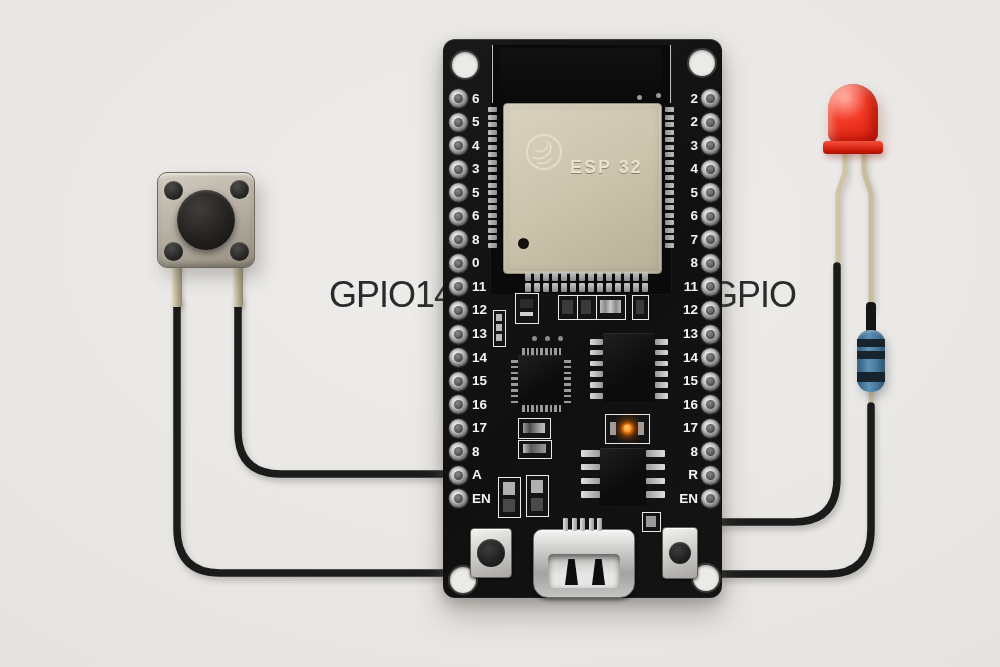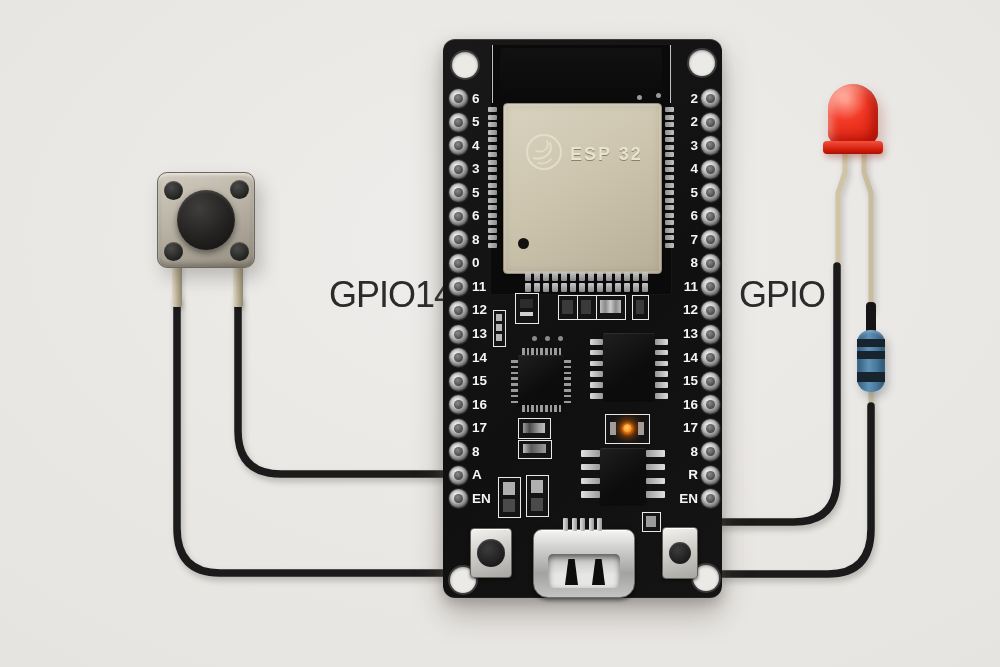--- a/index.html
+++ b/index.html
@@ -29,21 +29,21 @@
     box-shadow:inset 0 0 0 1px rgba(255,255,255,.05);
   }
   .silk-v{position:absolute;top:6px;width:1px;height:58px;background:rgba(255,255,255,.75);}
   .shield{
     position:absolute;left:60px;top:64px;width:157px;height:169px;
     background:linear-gradient(150deg,#d9d2bf 0%,#cdc5ae 45%,#b7af97 100%);
     border:1px solid #968e77;border-radius:4px;
     box-shadow:inset 0 0 0 2px rgba(255,255,255,.14), inset 0 0 10px rgba(0,0,0,.12), 0 1px 2px rgba(0,0,0,.5);
   }
   .module-marking{
-    position:absolute;left:66px;top:40px;font-size:18px;letter-spacing:2px;
+    position:absolute;left:66px;top:53px;font-size:18px;letter-spacing:2px;
     color:#e9e2cc;text-shadow:0 1px 0 rgba(120,112,90,.8);font-weight:bold;
   }
   .shield-dot{position:absolute;left:14px;top:134px;width:11px;height:11px;border-radius:50%;background:#14120e;}
   .pinlabel{position:absolute;font-size:13.5px;font-weight:bold;color:#f4f4f4;line-height:16px;}
   .wbox{position:absolute;border:1.5px solid #e9e9e9;background:#141414;}
   .chip{position:absolute;background:linear-gradient(145deg,#1f1f1f,#0c0c0c 60%);border-radius:2px;box-shadow:0 1px 2px rgba(0,0,0,.6), inset 0 1px 0 rgba(255,255,255,.07);}
   .glowled{
     position:absolute;width:9px;height:9px;border-radius:50%;
     background:radial-gradient(circle at 45% 40%, #ffd27a, #ff9522 55%, #f06000 90%);
     box-shadow:0 0 9px 4px rgba(255,115,0,.75), 0 0 3px 1px #ff8400;
@@ -115,21 +115,21 @@
     <path d="M864 150 L864 172 L871 193 L871 308" fill="none" stroke="#c9bd9e" stroke-width="5" stroke-linecap="round"></path>
     <path d="M871 388 L871 412" fill="none" stroke="#c9bd9e" stroke-width="5" stroke-linecap="round"></path>
 
     <path d="M238 298 L238 431 Q238 474 281 474 L450 474" fill="none" stroke="#1b1b1b" stroke-width="7.5" stroke-linecap="round"></path>
     <path d="M177 298 L177 528 Q177 573 220 573 L452 573" fill="none" stroke="#1b1b1b" stroke-width="7.5" stroke-linecap="round"></path>
     <path d="M837 266 L837 478 Q837 522 794 522 L718 522" fill="none" stroke="#1b1b1b" stroke-width="7.5" stroke-linecap="round"></path>
     <path d="M871 406 L871 529 Q871 574 828 574 L714 574" fill="none" stroke="#1b1b1b" stroke-width="7.5" stroke-linecap="round"></path>
   </svg>
 
   <div class="wlabel" style="left:329px;top:274px;">GPIO14</div>
-  <div class="wlabel" style="left:739px;top:274px;">GPIO</div>
+  <div class="wlabel" style="left:710px;top:274px;">GPIO</div>
 
   <div class="board">
     <div class="hole" style="left:9px;top:13px;"></div>
     <div class="hole" style="left:246px;top:11px;"></div>
     <div class="hole" style="left:7px;top:528px;"></div>
     <div class="hole" style="left:250px;top:526px;"></div>
 
     <div class="module">
       <div class="abs" style="left:10px;top:4px;width:162px;height:52px;background:linear-gradient(180deg,#111,#0a0a0a);border-radius:4px;"></div>
       <div class="abs" style="left:147px;top:51px;width:5px;height:5px;border-radius:50%;background:#9a9a9a;"></div>

